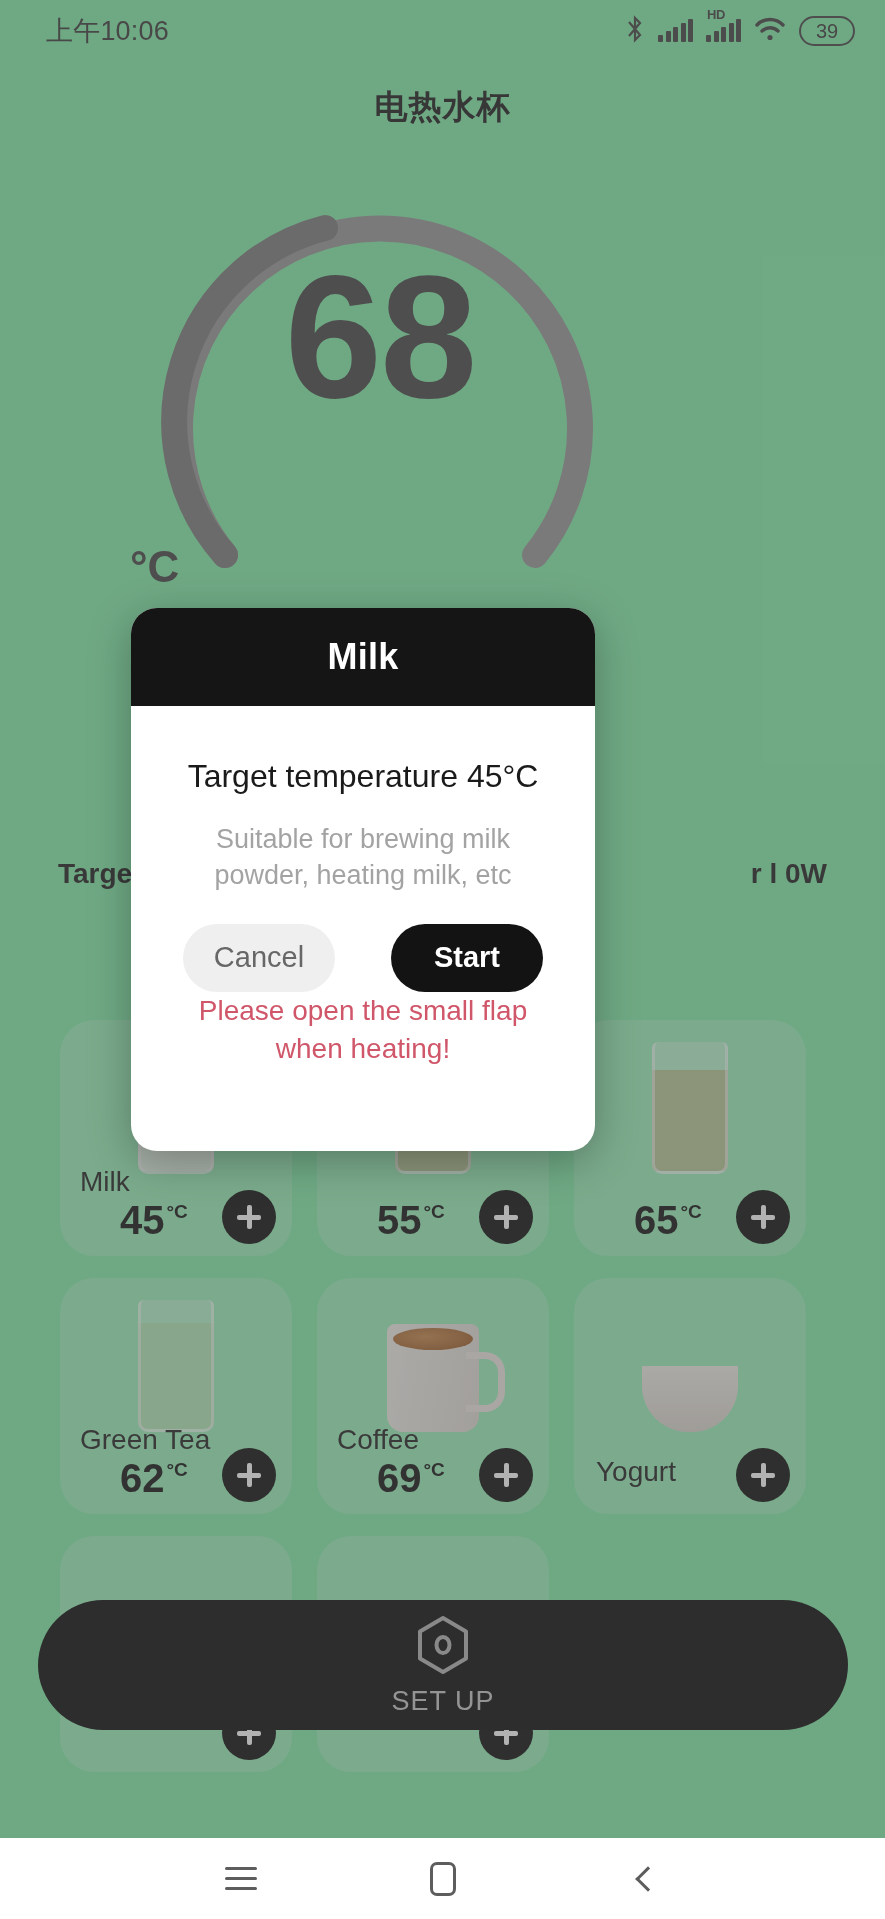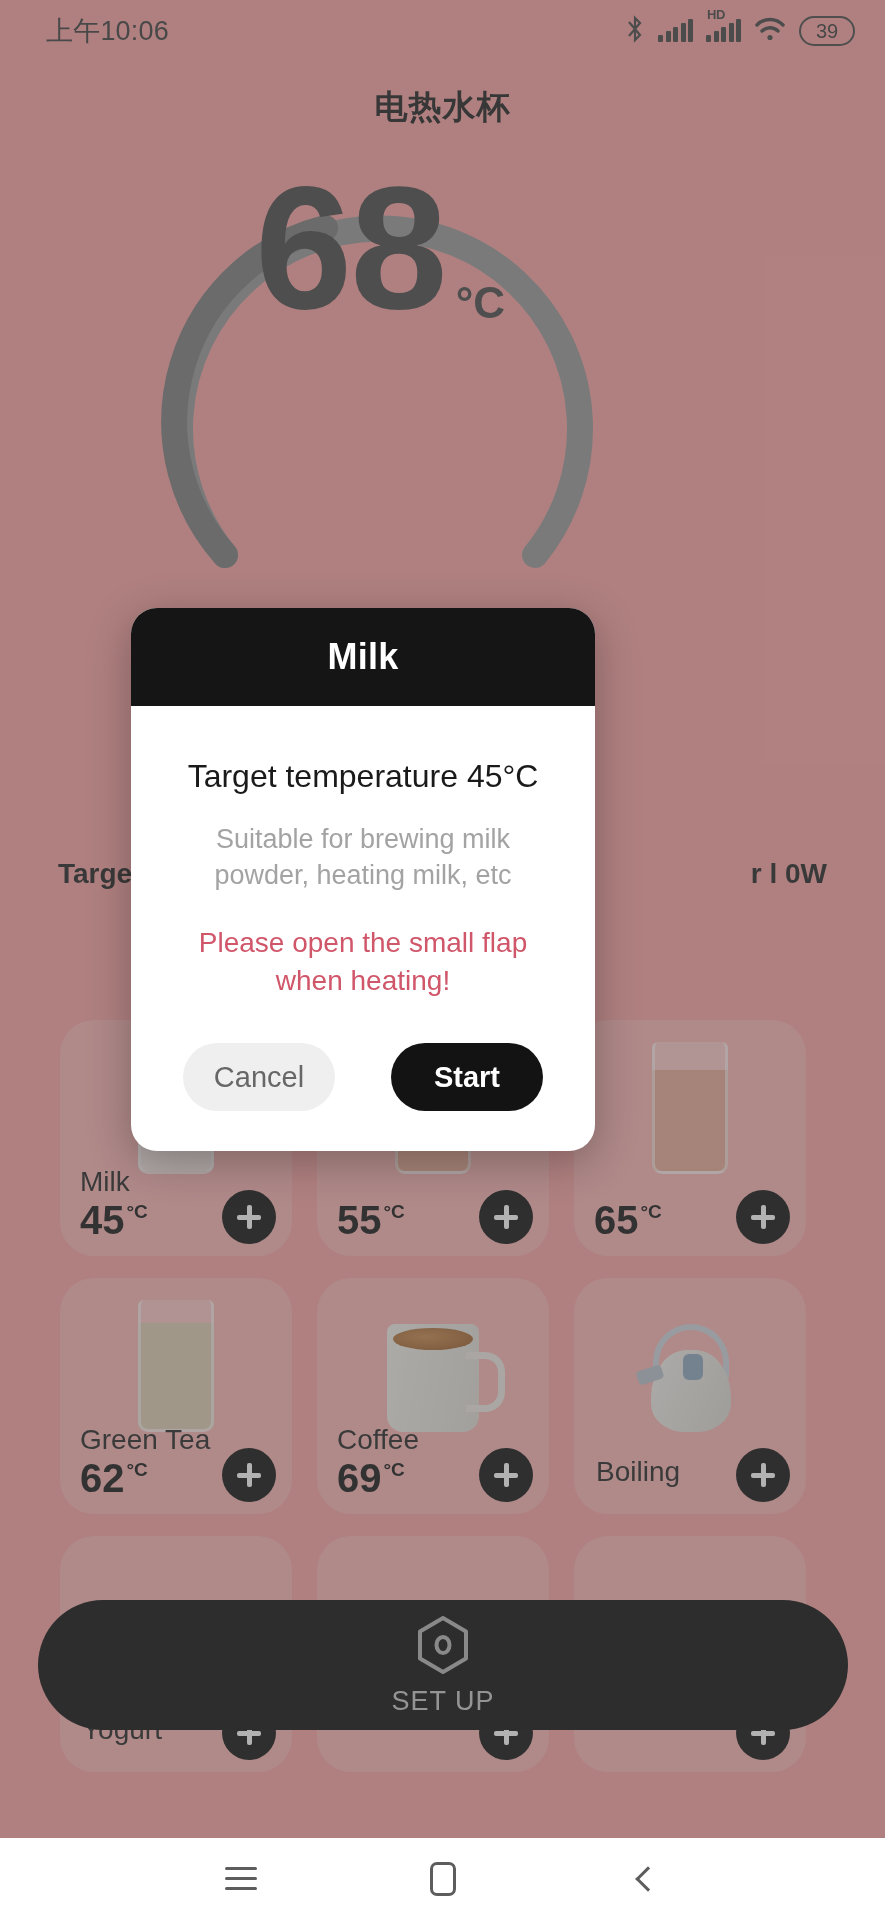--- a/index.html
+++ b/index.html
@@ -13,21 +13,21 @@
     position: relative;
     width: 885px; height: 1919px;
     background: #8a8a8a;
     overflow: hidden;
   }
 
   
   #app-layer {
     position: absolute; left: 0; top: 0;
     width: 885px; height: 1838px;
-    background: #fca5a5;
+    background: #86efac;
   }
 
   
   #status-bar {
     position: absolute; left: 0; top: 0;
     width: 885px; height: 62px;
     display: flex; align-items: center;
     justify-content: space-between;
     padding: 0 30px 0 46px;
   }
@@ -68,21 +68,21 @@
   }
 
   
   #gauge {
     position: absolute; left: 120px; top: 160px;
     width: 520px; height: 520px;
   }
   #gauge svg { display:block; }
   #gauge-value {
     position: absolute; left: 0; top: 0; width: 520px; height: 520px;
-    display: flex; justify-content: center;
+    display: flex; align-items: center; justify-content: center; flex-direction: column;
   }
   #temp-number {
     font-size: 175px; font-weight: bold; color: #4a4a4a;
     line-height: 1; letter-spacing: -2px;
     font-family: "Liberation Sans", sans-serif;
   }
   #temp-unit {
     font-size: 44px; font-weight: bold; color: #4a4a4a;
     align-self: flex-start; margin-top: 118px; margin-left: 10px;
   }
@@ -115,21 +115,21 @@
     width: 232px; height: 150px;
     display:flex; align-items:flex-end; justify-content:center;
   }
   .preset-meta {
     position: absolute; left: 20px; bottom: 16px; right: 16px;
   }
   .preset-name {
     font-size: 28px; color: #262626; line-height: 1.1;
     margin-bottom: 2px;
   }
-  .preset-temp-row { display:flex; align-items:flex-start; }
+  .preset-temp-row { display:flex; align-items:flex-start;margin-left:40px; }
   .preset-temp {
     font-size: 40px; font-weight: bold; color: #161616;
     line-height: 1;
   }
   .preset-unit {
     font-size: 19px; font-weight: bold; color: #161616;
     margin-left: 2px; margin-top: 1px;
   }
   .preset-name-only {
     position: absolute; left: 22px; bottom: 26px;
@@ -419,32 +419,20 @@
         <div class="preset-meta">
           <div class="preset-name">Coffee</div>
           <div class="preset-temp-row">
             <span class="preset-temp">69</span>
             <span class="preset-unit">°C</span>
           </div>
         </div>
         <div class="plus-btn"></div>
       </div>
 
-      <div class="preset-card">
-        <div class="preset-art">
-          <div class="art-kettle">
-              <div class="handle"></div>
-              <div class="body"></div>
-              <div class="knob"></div>
-              <div class="spout"></div>
-            </div>
-        </div>
-        <div class="preset-name-only">Boiling</div>
-        <div class="plus-btn"></div>
-      </div>
 
       <div class="preset-card">
         <div class="preset-art">
             <div class="art-bowl"></div>
           </div>
         <div class="preset-name-only">Yogurt</div>
         <div class="plus-btn"></div>
       </div>
 
       <div class="preset-card">
@@ -478,25 +466,25 @@
     <div id="dim"></div>
   </div>
 
   <div id="dialog">
     <div id="dialog-header">
       <span id="dialog-title">Milk</span>
     </div>
     <div id="dialog-body">
       <div id="dialog-target">Target temperature 45°C</div>
       <div id="dialog-desc">Suitable for brewing milk powder, heating milk, etc</div>
-      <div id="dialog-warning">Please open the small flap when heating!</div>
       <div id="dialog-actions">
         <button class="dlg-btn" id="btn-cancel">Cancel</button>
         <button class="dlg-btn" id="btn-start">Start</button>
       </div>
+      <div id="dialog-warning">Please open the small flap when heating!</div>
     </div>
   </div>
 
   <div id="nav-bar">
     <div class="nav-btn">
       <span class="hamburger">
           <i></i>
           <i></i>
           <i></i>
         </span>

